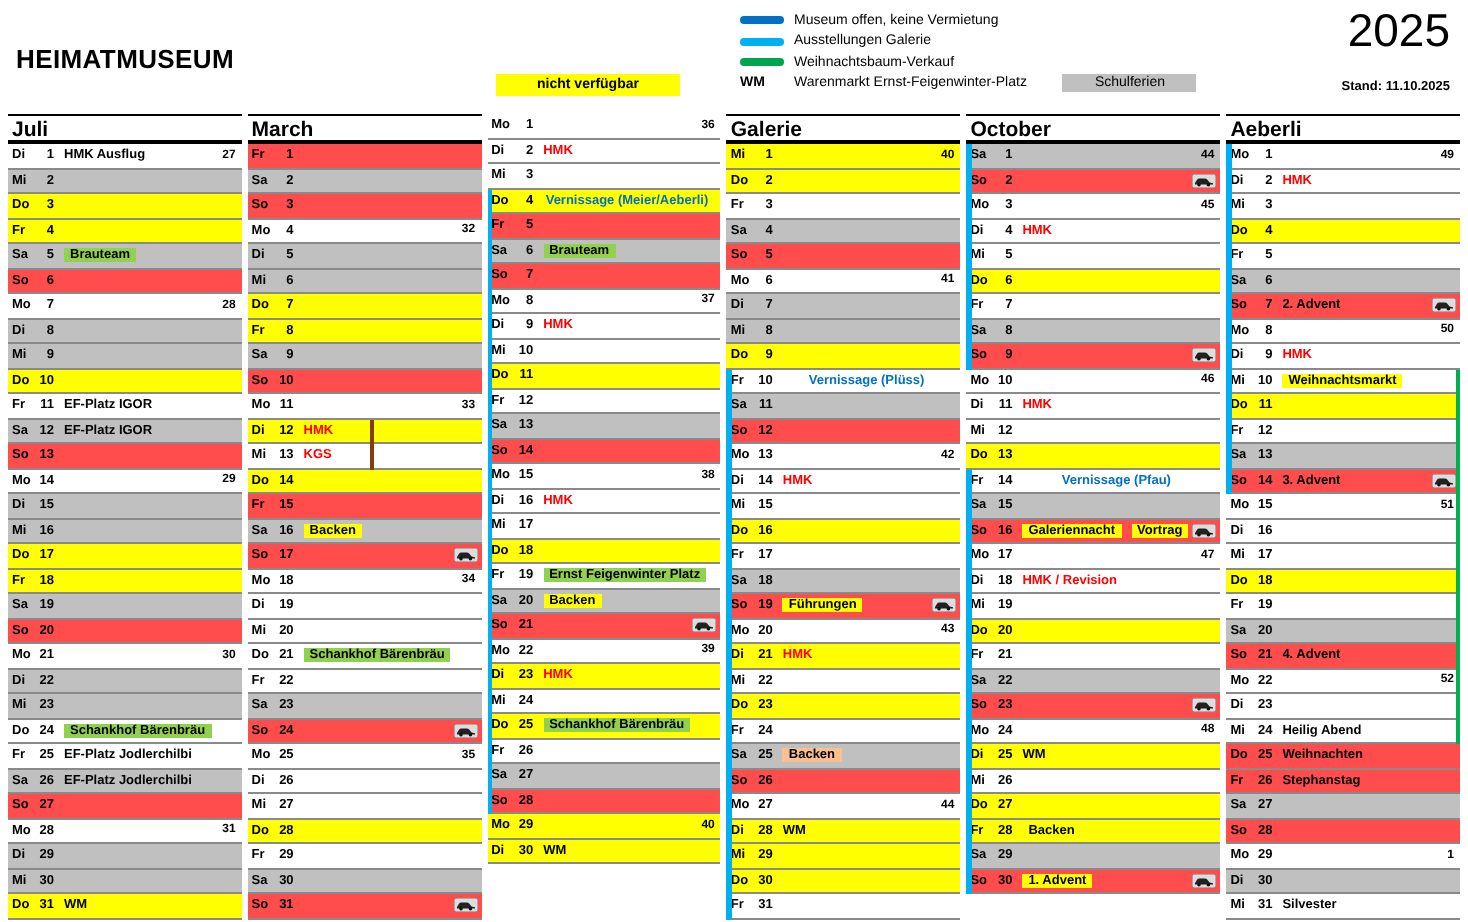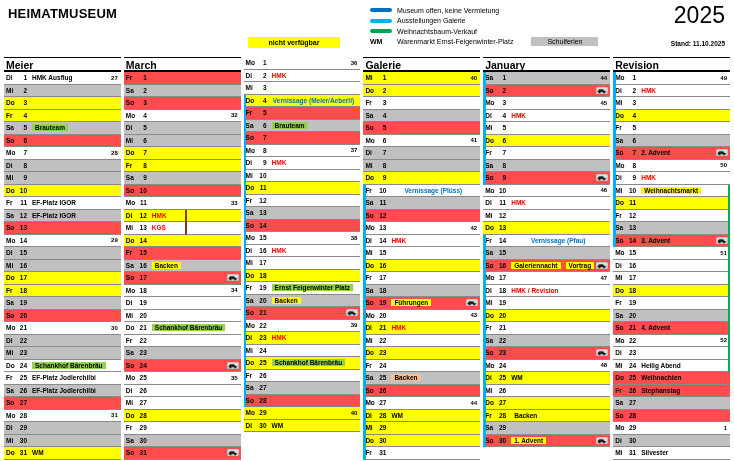--- a/index.html
+++ b/index.html
@@ -2,21 +2,21 @@
 <html style="--yellow: #FFFF00; --gray: #C0C0C0; --red: #FF4D4D; --chip_green: #92D050; --chip_orange: #FAC090; --accent_blue: #0070C0; --hmk_red: #FF0000; --cyan: #00B0F0; --green: #00B050; --brown: #843C0C;"><head>
 <meta charset="utf-8">
 <style>
   *{margin:0;padding:0;box-sizing:border-box}
   html,body{width:734px;height:461px;background:#fff;overflow:hidden;
     font-family:"Liberation Sans","DejaVu Sans",sans-serif;color:#000}
   .page{position:relative;width:734px;height:461px}
 
   
   header{position:relative;height:57px}
-  .title{position:absolute;left:8px;top:6px;font-size:13px;font-weight:bold;line-height:1.3;letter-spacing:.2px}
+  .title{position:absolute;left:8px;top:22px;font-size:13px;font-weight:bold;line-height:1.3;letter-spacing:.2px}
   .year{position:absolute;right:9px;top:2px;font-size:23px;font-weight:normal}
   .stand{position:absolute;right:9px;top:40px;font-size:6.5px;font-weight:bold}
   .nv-box{position:absolute;left:248px;top:37px;width:92px;height:11px;
     font-size:7px;font-weight:bold;text-align:center;line-height:11px}
   .legend{position:absolute;left:370px;top:5px}
   .legend-row{display:flex;align-items:center;height:10.5px}
   .legend-bar{width:22px;height:4px;border-radius:2px;flex:0 0 22px}
   .legend-wm{width:22px;flex:0 0 22px;font-size:7px;font-weight:bold}
   .legend-label{font-size:7px;margin-left:5px;white-space:nowrap}
   .legend-box{margin-left:18px;font-size:7px;padding:1px 16px;white-space:nowrap}
@@ -72,21 +72,21 @@
           <span class="legend-label">Warenmarkt  Ernst-Feigenwinter-Platz</span>
           <span class="legend-box" style="background: rgb(192, 192, 192);">Schulferien</span>
         </div>
       </div>
     <div class="year">2025</div>
     <div class="stand">Stand: 11.10.2025</div>
   </header>
 
   <main class="months" id="months">
       <div class="month-col">
-        <div class="month-name">Meier</div>
+        <div class="month-name">Juli</div>
         <div class="day-list" style="height: 387.5px;">
           <div class="day-row bg-w">
             <span class="dow">Di</span>
             <span class="dnum">1</span>
             <span class="lbl bold">HMK Ausflug</span>
             <span class="week">27</span>
           </div>
           <div class="day-row bg-g">
             <span class="dow">Mi</span>
             <span class="dnum">2</span>
@@ -673,21 +673,21 @@
             <span class="dnum">30</span>
           </div>
           <div class="day-row bg-w">
             <span class="dow">Fr</span>
             <span class="dnum">31</span>
           </div>
           <div class="period-bar" style="background: var(--cyan); top: 112.5px; height: 275px; left: 0px;"></div>
         </div>
       </div>
       <div class="month-col">
-        <div class="month-name">January</div>
+        <div class="month-name">October</div>
         <div class="day-list" style="height: 375px;">
           <div class="day-row bg-g">
             <span class="dow">Sa</span>
             <span class="dnum">1</span>
             <span class="week">44</span>
           </div>
           <div class="day-row bg-r">
             <span class="dow">So</span>
             <span class="dnum">2</span>
             <span class="car">
@@ -854,21 +854,21 @@
                 <circle cx="3.5" cy="5.4" r="0.9" fill="#111"></circle>
                 <circle cx="8.2" cy="5.4" r="0.9" fill="#111"></circle>
               </svg>
             </span>
           </div>
           <div class="period-bar" style="background: var(--cyan); top: 0px; height: 112.5px; left: 0px;"></div>
           <div class="period-bar" style="background: var(--cyan); top: 162.5px; height: 212.5px; left: 0px;"></div>
         </div>
       </div>
       <div class="month-col">
-        <div class="month-name">Revision</div>
+        <div class="month-name">Aeberli</div>
         <div class="day-list" style="height: 387.5px;">
           <div class="day-row bg-w">
             <span class="dow">Mo</span>
             <span class="dnum">1</span>
             <span class="week">49</span>
           </div>
           <div class="day-row bg-w">
             <span class="dow">Di</span>
             <span class="dnum">2</span>
             <span class="lbl red">HMK</span>

